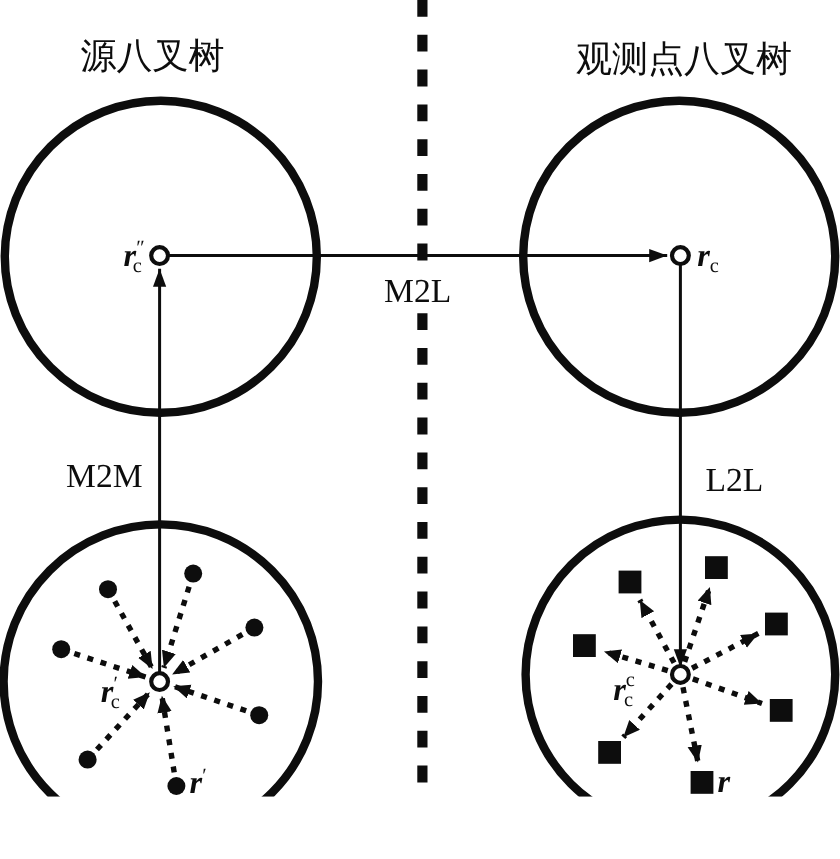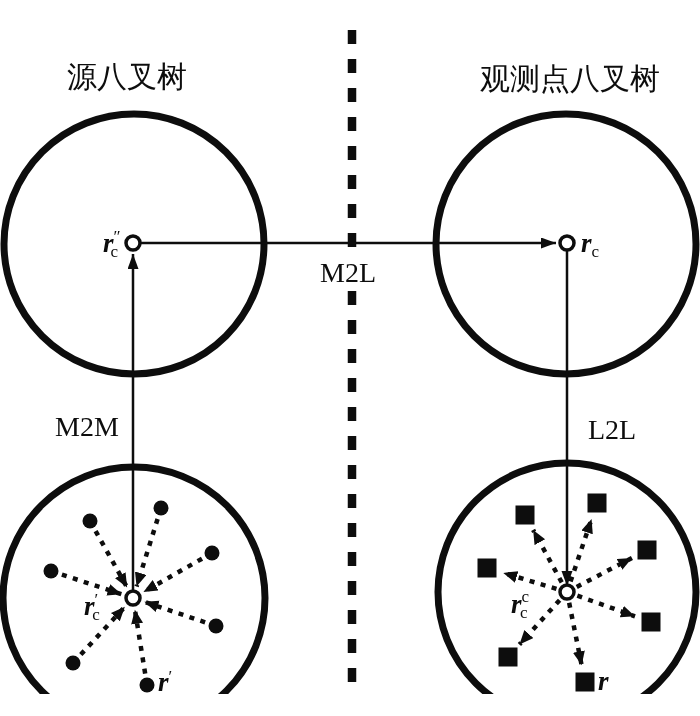--- a/index.html
+++ b/index.html
@@ -1,17 +1,17 @@
 <!DOCTYPE html>
 <html style="--ink: #0d0d0d; --bg: #ffffff;"><head>
 <meta charset="utf-8">
 <style>
   :root { --ink:#0d0d0d; --bg:#ffffff; }
   html,body { margin:0; padding:0; background:var(--bg); }
-  .stage { position:relative; width:700px; height:664px; background:var(--bg); overflow:hidden;margin-top:30px; }
+  .stage { position:relative; width:700px; height:664px; background:var(--bg); overflow:hidden; }
   svg text {
     font-family:"Liberation Serif","DejaVu Serif",serif;
     fill:var(--ink);
   }
   .title  { font-size:30px; letter-spacing:0px; }
   .op     { font-size:28px; }
   .rlabel { font-size:27px; font-weight:bold; font-style:italic; }
   .ss     { font-size:17px; font-weight:normal; font-style:normal; }
   .boundary { fill:var(--bg); stroke:var(--ink); stroke-width:7; }
   .solid-line { stroke:var(--ink); stroke-width:2.5; fill:none; }

